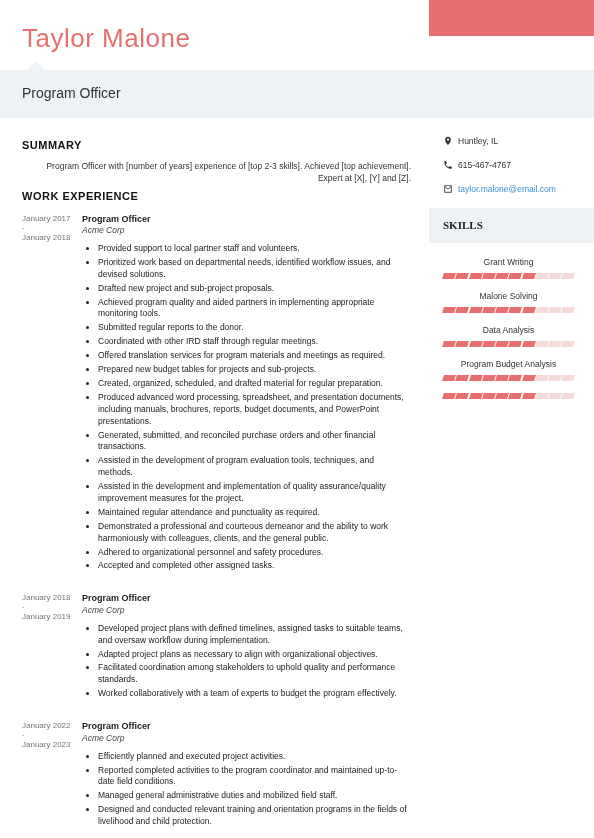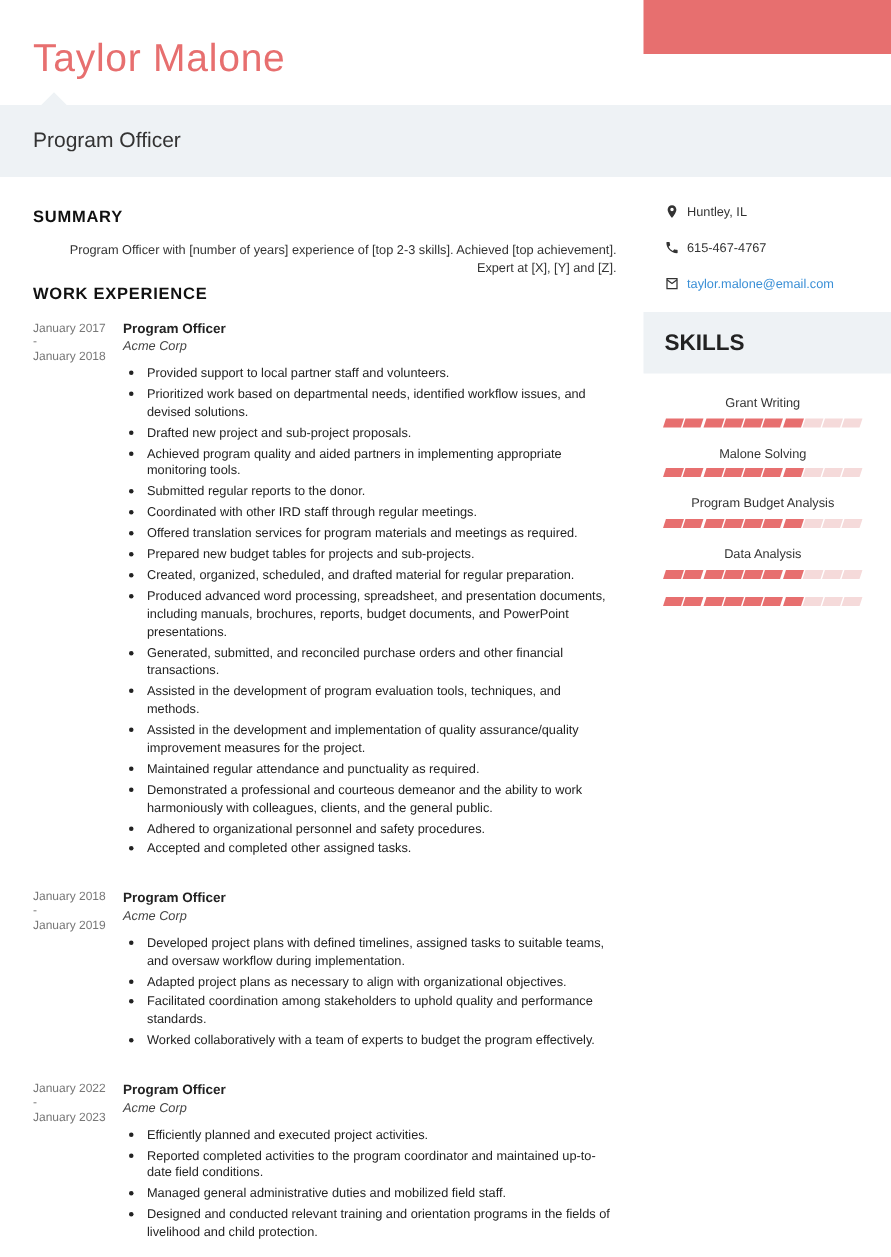--- a/index.html
+++ b/index.html
@@ -111,23 +111,24 @@
     color: #333;
   }
   .contact-row svg { width: 10px; height: 10px; flex-shrink: 0; }
   .email-link { color: #3a8fd6; }
   .sidebar-block {
     background: #eef2f5;
     margin: 6px -20px 14px -14px;
     padding: 10px 20px 10px 14px;
   }
   .sidebar-title {
-    font-size: 15px;
+    font-size: 11px;
     font-weight: 700;
     color: #222;
+    font-family: Liberation Serif, serif;
   }
   .skill {
     margin-bottom: 12px;
     text-align: center;
   }
   .skill-name {
     font-size: 8.5px;
     color: #333;
     margin-bottom: 4px;
   }
@@ -280,36 +281,36 @@
               <div class="seg fill"></div>
               <div class="seg fill"></div>
               <div class="seg fill"></div>
               <div class="seg fill"></div>
               <div class="seg"></div>
               <div class="seg"></div>
               <div class="seg"></div>
             </div>
           </div>
           <div class="skill">
+            <div class="skill-name">Data Analysis</div>
+            <div class="skill-bar">
+              <div class="seg fill"></div>
+              <div class="seg fill"></div>
+              <div class="seg fill"></div>
+              <div class="seg fill"></div>
+              <div class="seg fill"></div>
+              <div class="seg fill"></div>
+              <div class="seg fill"></div>
+              <div class="seg"></div>
+              <div class="seg"></div>
+              <div class="seg"></div>
+            </div>
+          </div>
+          <div class="skill">
             <div class="skill-name">Program Budget Analysis</div>
-            <div class="skill-bar">
-              <div class="seg fill"></div>
-              <div class="seg fill"></div>
-              <div class="seg fill"></div>
-              <div class="seg fill"></div>
-              <div class="seg fill"></div>
-              <div class="seg fill"></div>
-              <div class="seg fill"></div>
-              <div class="seg"></div>
-              <div class="seg"></div>
-              <div class="seg"></div>
-            </div>
-          </div>
-          <div class="skill">
-            <div class="skill-name">Data Analysis</div>
             <div class="skill-bar">
               <div class="seg fill"></div>
               <div class="seg fill"></div>
               <div class="seg fill"></div>
               <div class="seg fill"></div>
               <div class="seg fill"></div>
               <div class="seg fill"></div>
               <div class="seg fill"></div>
               <div class="seg"></div>
               <div class="seg"></div>

